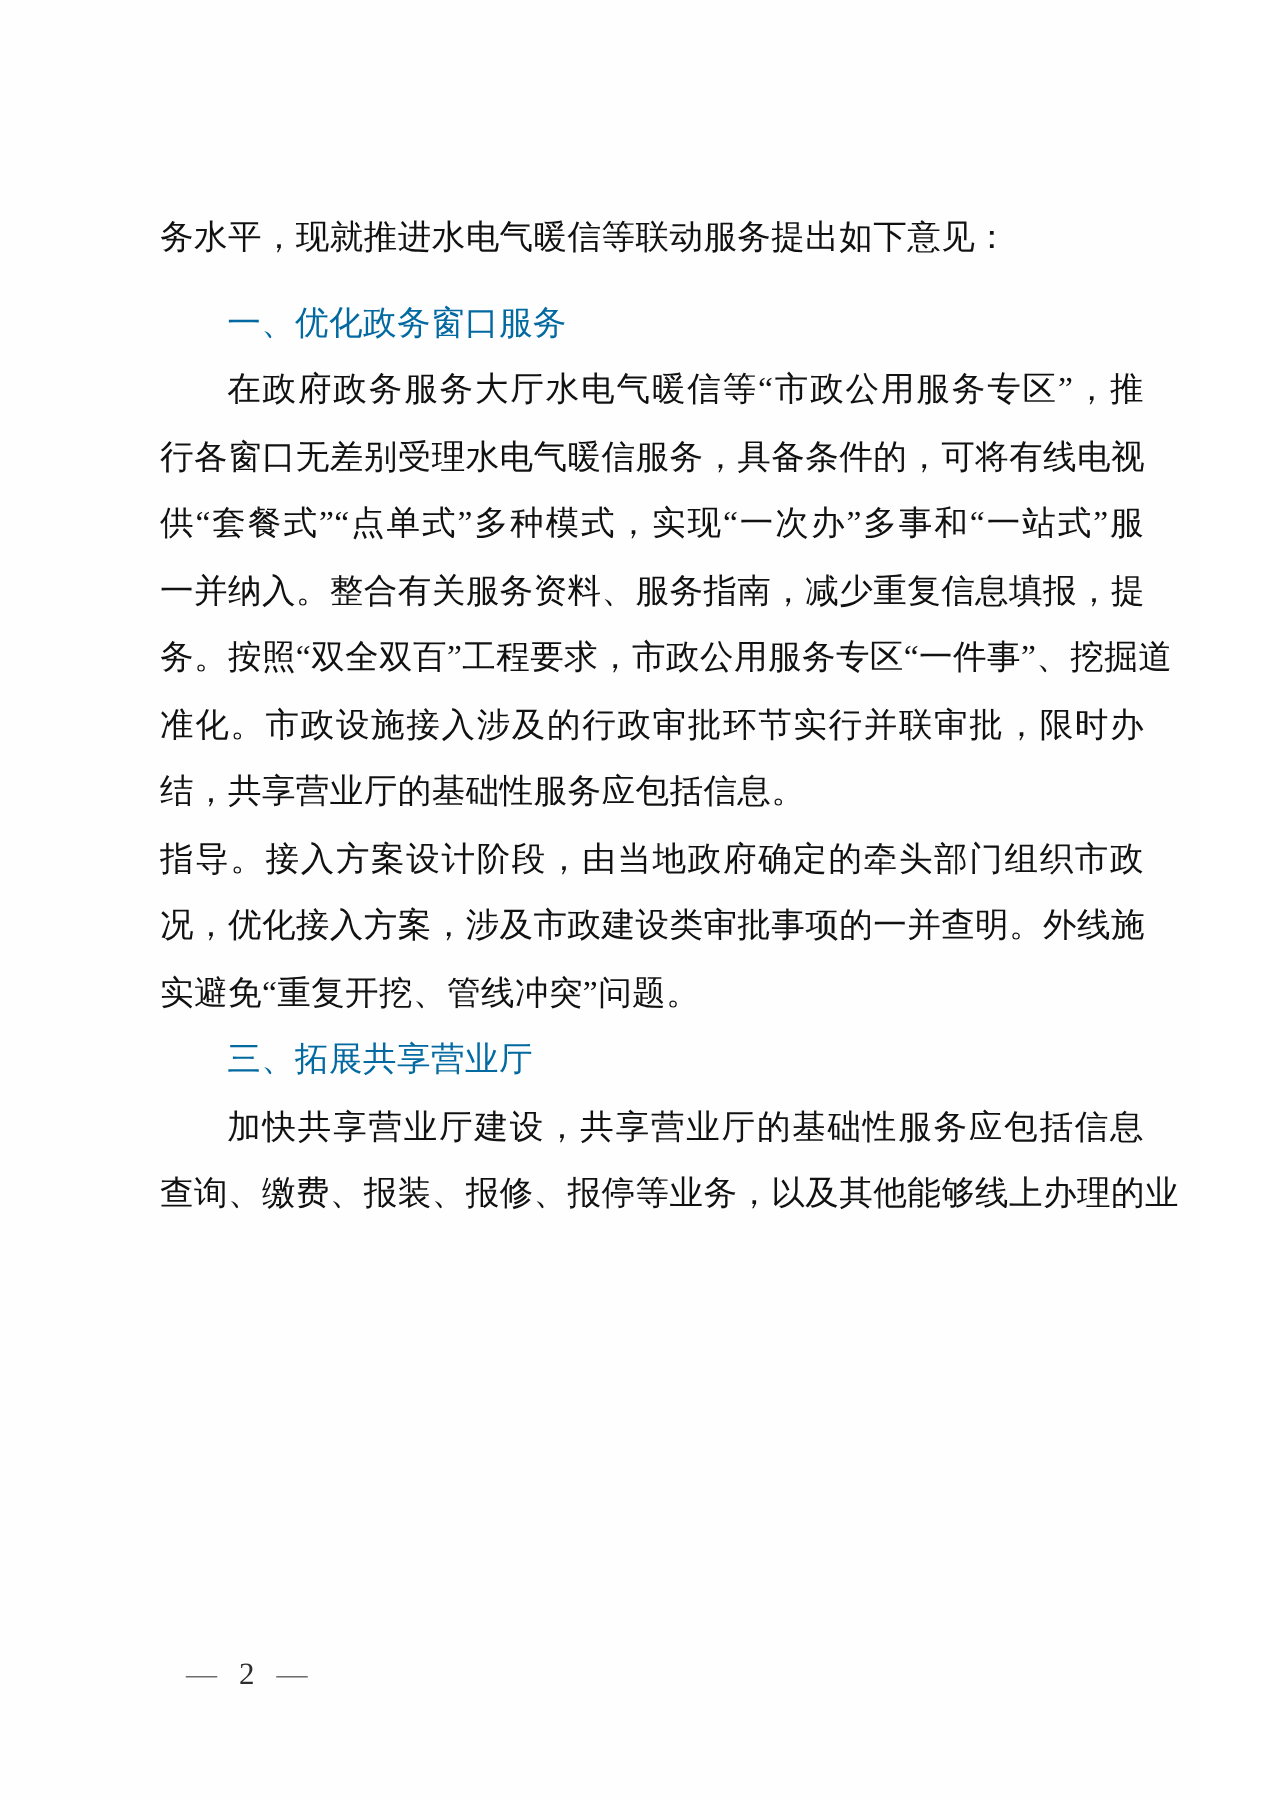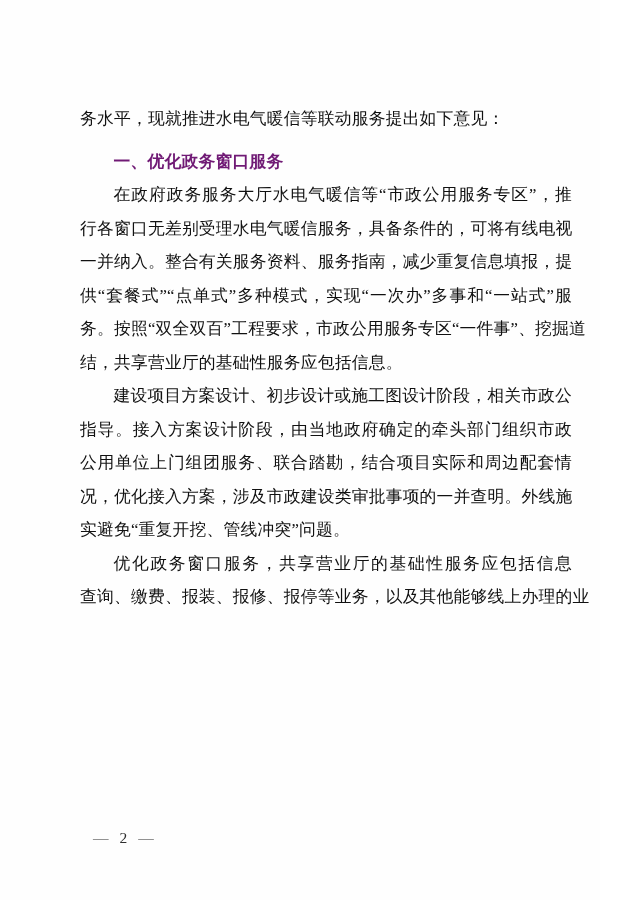--- a/index.html
+++ b/index.html
@@ -38,22 +38,22 @@
   }
   .line.indent {
     text-indent: 2em;
   }
   .line.fill {
     text-align: justify;
     text-align-last: justify;
   }
   .line.heading {
     font-family: "Liberation Sans", "DejaVu Sans", sans-serif;
-    font-weight: bold;
-    color: #701a75;
+    font-weight: normal;
+    color: #0369a1;
   }
   .footer {
     position: absolute;
     left: 86px;
     top: 826px;
     font-size: 15.5px;
     line-height: 24px;
     color: #4a4a4a;
     font-family: "Liberation Serif", "DejaVu Serif", serif;
   }
@@ -69,26 +69,26 @@
 </head>
 <body>
 
 <div class="page">
   <div class="content">
 
   <div class="line">务水平，现就推进水电气暖信等联动服务提出如下意见：</div>
       <div class="line heading indent">一、优化政务窗口服务</div>
       <div class="line fill indent">在政府政务服务大厅水电气暖信等“市政公用服务专区”，推</div>
       <div class="line fill">行各窗口无差别受理水电气暖信服务，具备条件的，可将有线电视</div>
+      <div class="line fill">供“套餐式”“点单式”多种模式，实现“一次办”多事和“一站式”服</div>
       <div class="line fill">一并纳入。整合有关服务资料、服务指南，减少重复信息填报，提</div>
-      <div class="line fill">供“套餐式”“点单式”多种模式，实现“一次办”多事和“一站式”服</div>
       <div class="line fill">务。按照“双全双百”工程要求，市政公用服务专区“一件事”、挖掘道</div>
+      <div class="line fill">准化。市政设施接入涉及的行政审批环节实行并联审批，限时办</div>
       <div class="line">结，共享营业厅的基础性服务应包括信息。</div>
-      <div class="line fill indent">建设项目方案设计、初步设计或施工图设计阶段，相关市政公</div>
       <div class="line fill">指导。接入方案设计阶段，由当地政府确定的牵头部门组织市政</div>
-      <div class="line fill">公用单位上门组团服务、联合踏勘，结合项目实际和周边配套情</div>
       <div class="line fill">况，优化接入方案，涉及市政建设类审批事项的一并查明。外线施</div>
       <div class="line">实避免“重复开挖、管线冲突”问题。</div>
-      <div class="line fill indent">优化政务窗口服务，共享营业厅的基础性服务应包括信息</div>
+      <div class="line heading indent">三、拓展共享营业厅</div>
+      <div class="line fill indent">加快共享营业厅建设，共享营业厅的基础性服务应包括信息</div>
       <div class="line fill">查询、缴费、报装、报修、报停等业务，以及其他能够线上办理的业</div>
     </div>
   <div class="footer"><span class="dash">—</span><span class="num">2</span><span class="dash">—</span></div>
 </div>
 
 </body></html>

